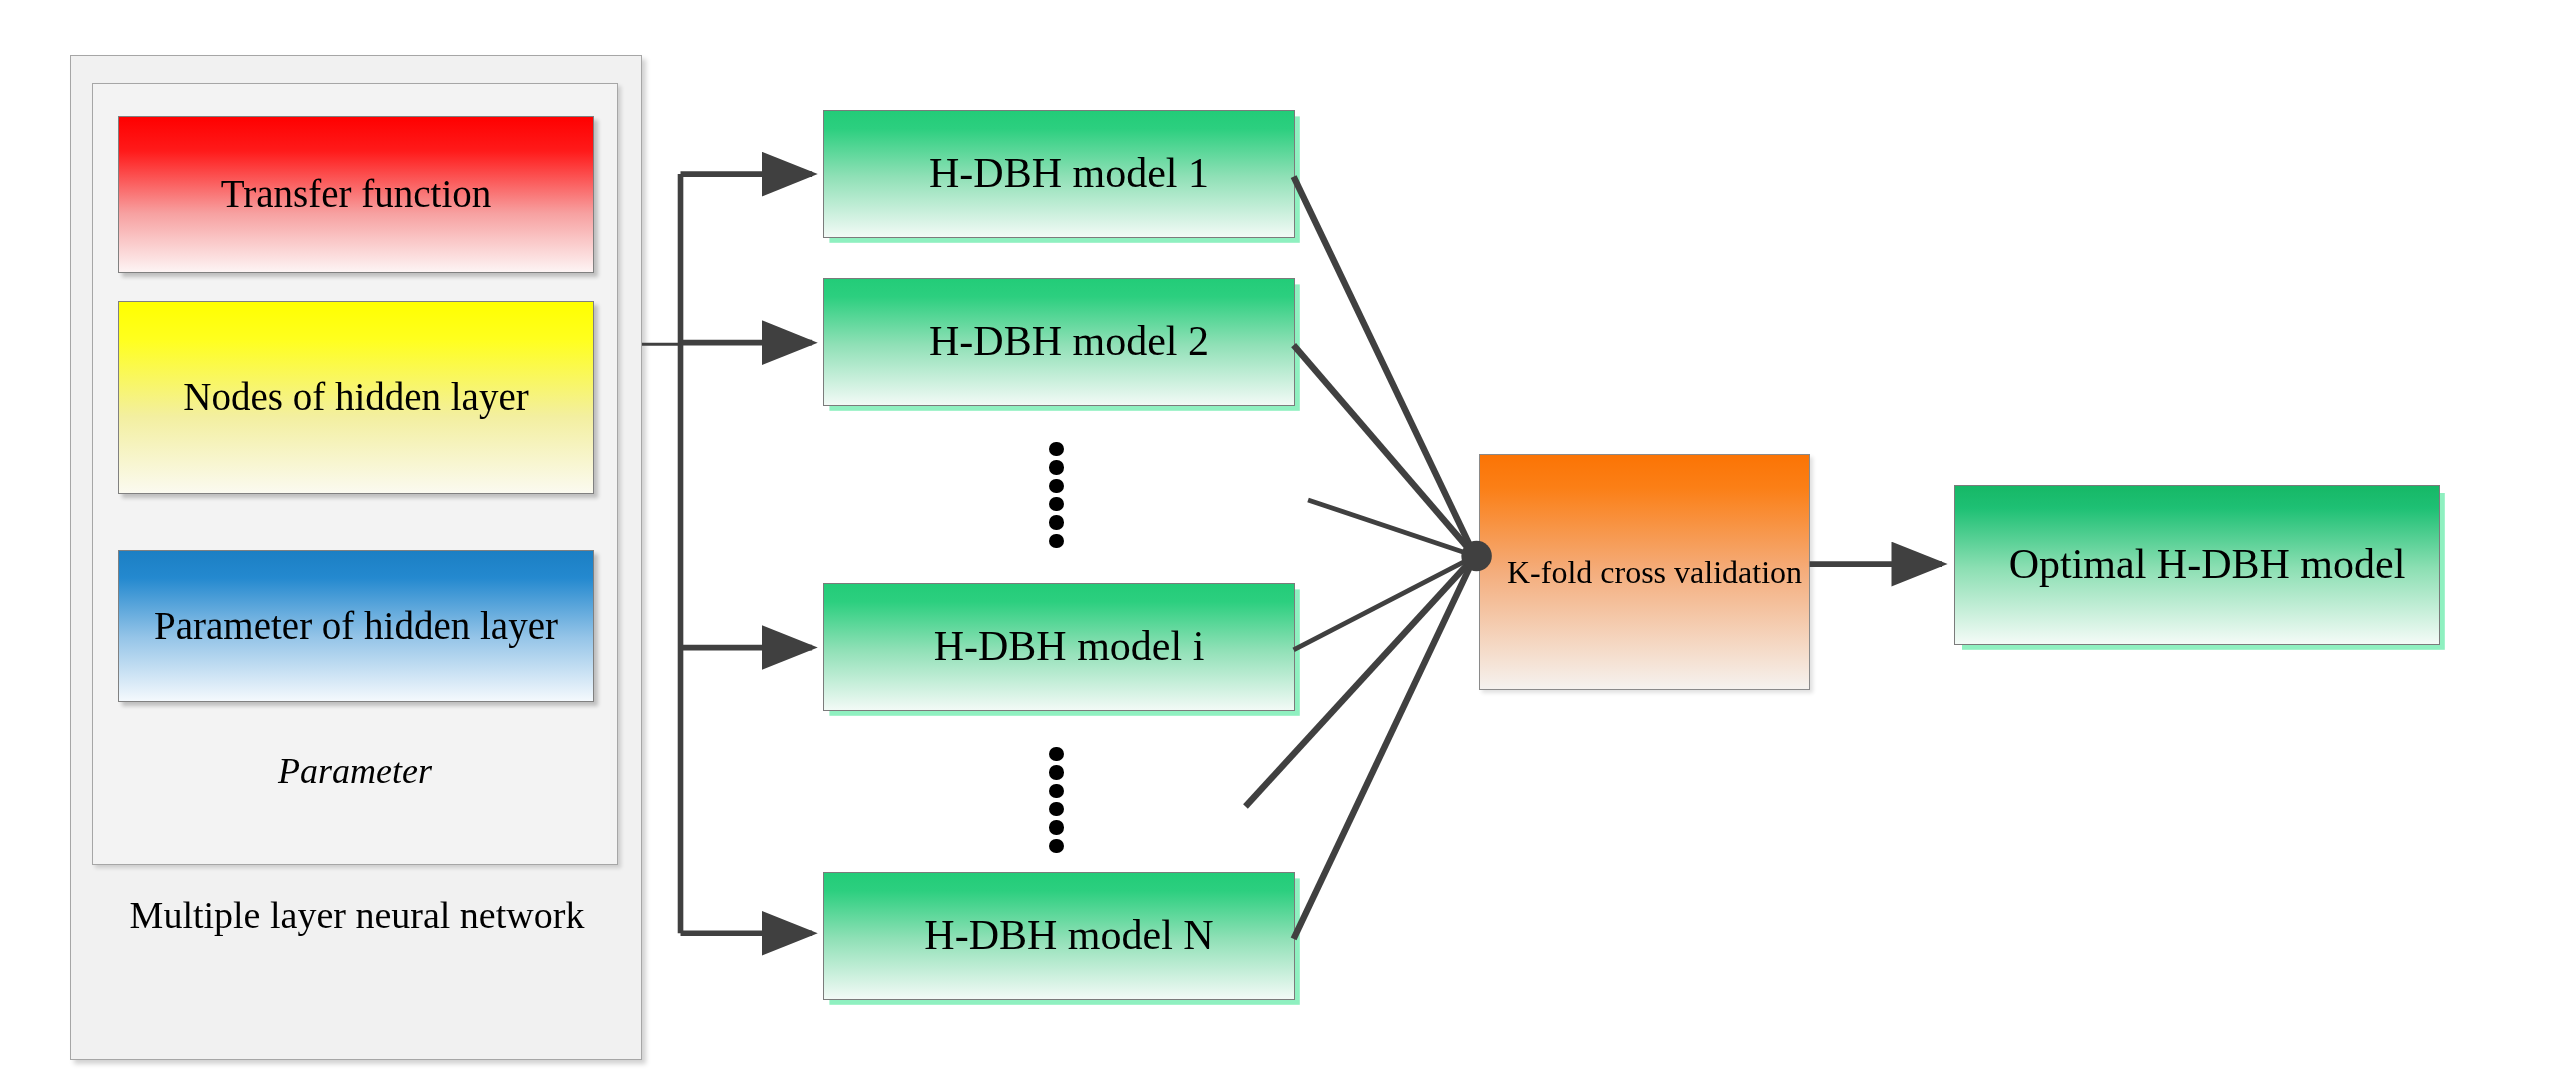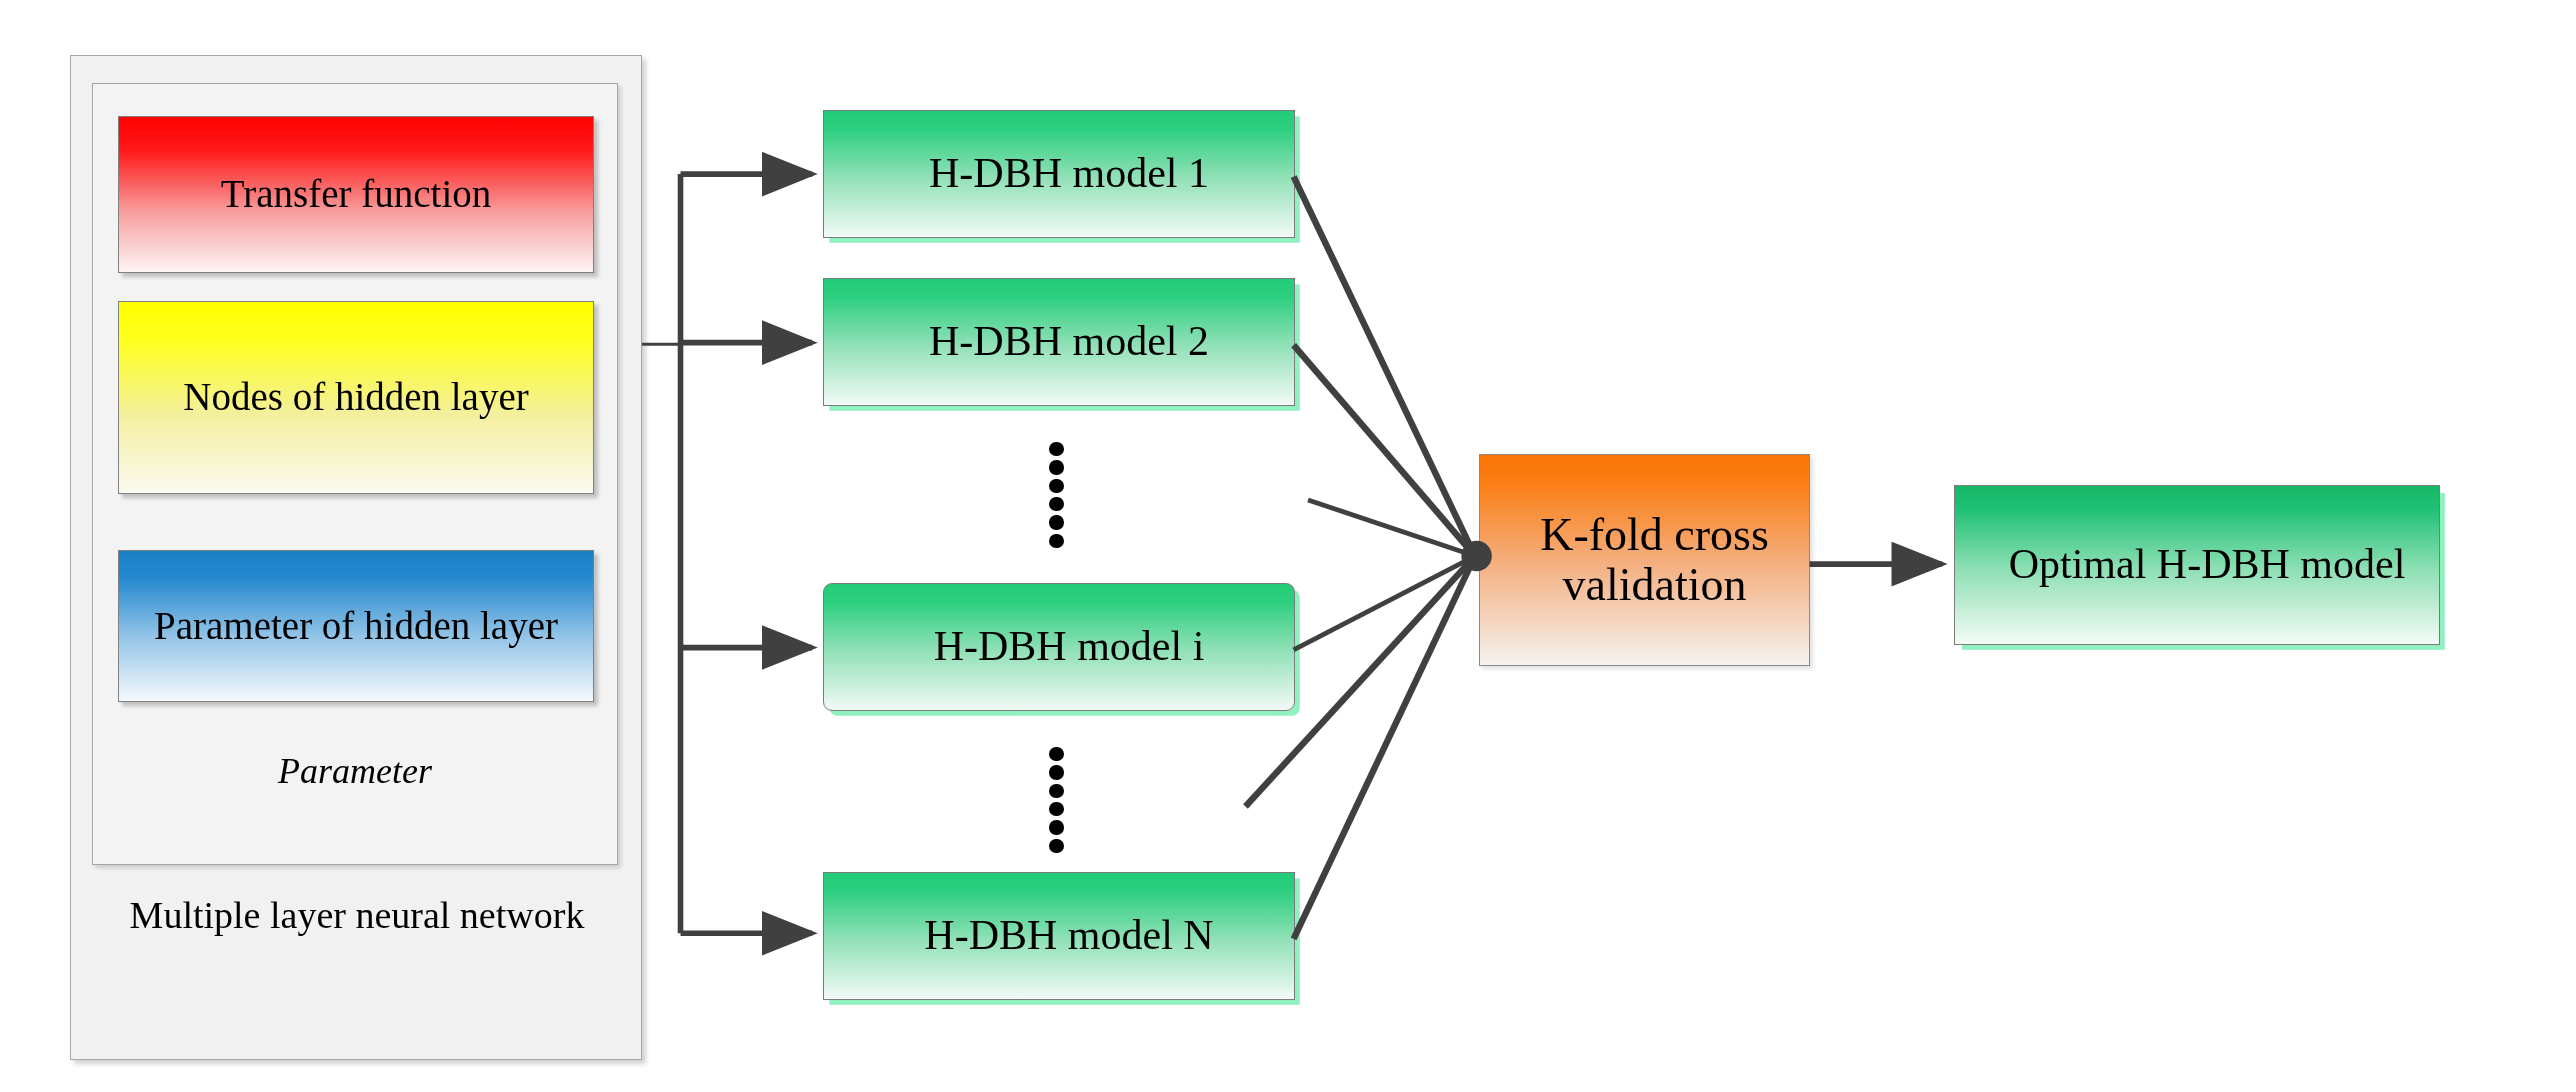--- a/index.html
+++ b/index.html
@@ -38,24 +38,24 @@
   .chip-yellow{top:289px;height:193px;
       background:linear-gradient(to bottom,#ffff00 0%,#ffff1f 20%,#f3efa0 60%,#fbfaf0 100%);}
   .chip-blue{top:538px;height:152px;
       background:linear-gradient(to bottom,#1b7fc4 0%,#2489cf 18%,#96c5e8 58%,#f4f9fd 100%);}
 
   
   .green{left:823px;width:472px;height:128px;font-size:42px;
       border:1.6px solid #7b7b7b;
       background:linear-gradient(to bottom,#23cc78 0%,#2ccf7f 14%,#8fe0b6 52%,#f2faf6 100%);
       box-shadow:5.6px 5.6px 0px -0.8px #8ff0c0;}
-  .g1{top:98px;} .g2{top:266px;} .gi{top:571px;border-radius:9px;} .gn{top:860px;}
+  .g1{top:98px;} .g2{top:266px;} .gi{top:571px;} .gn{top:860px;}
 
   
-  .kfold{left:1479px;top:442px;width:331px;height:212px;font-size:46px;
+  .kfold{left:1479px;top:442px;width:331px;height:236px;font-size:32px;
       border:1.6px solid #8a8a8a;
       background:linear-gradient(to bottom,#fb7405 0%,#fb7f16 14%,#f4ad7c 50%,#f5f2ef 100%);
       box-shadow:3.2px 3.2px 4px rgba(0,0,0,0.12);}
 
   
   .optimal{left:1954px;top:473px;width:486px;height:160px;font-size:42px;
       border:1.6px solid #7b7b7b;
       background:linear-gradient(to bottom,#16b866 0%,#1ec074 14%,#8cdfb3 52%,#f4fbf7 100%);
       box-shadow:6.4px 6.4px 0px -1.6px #8ff0c0;}
 

